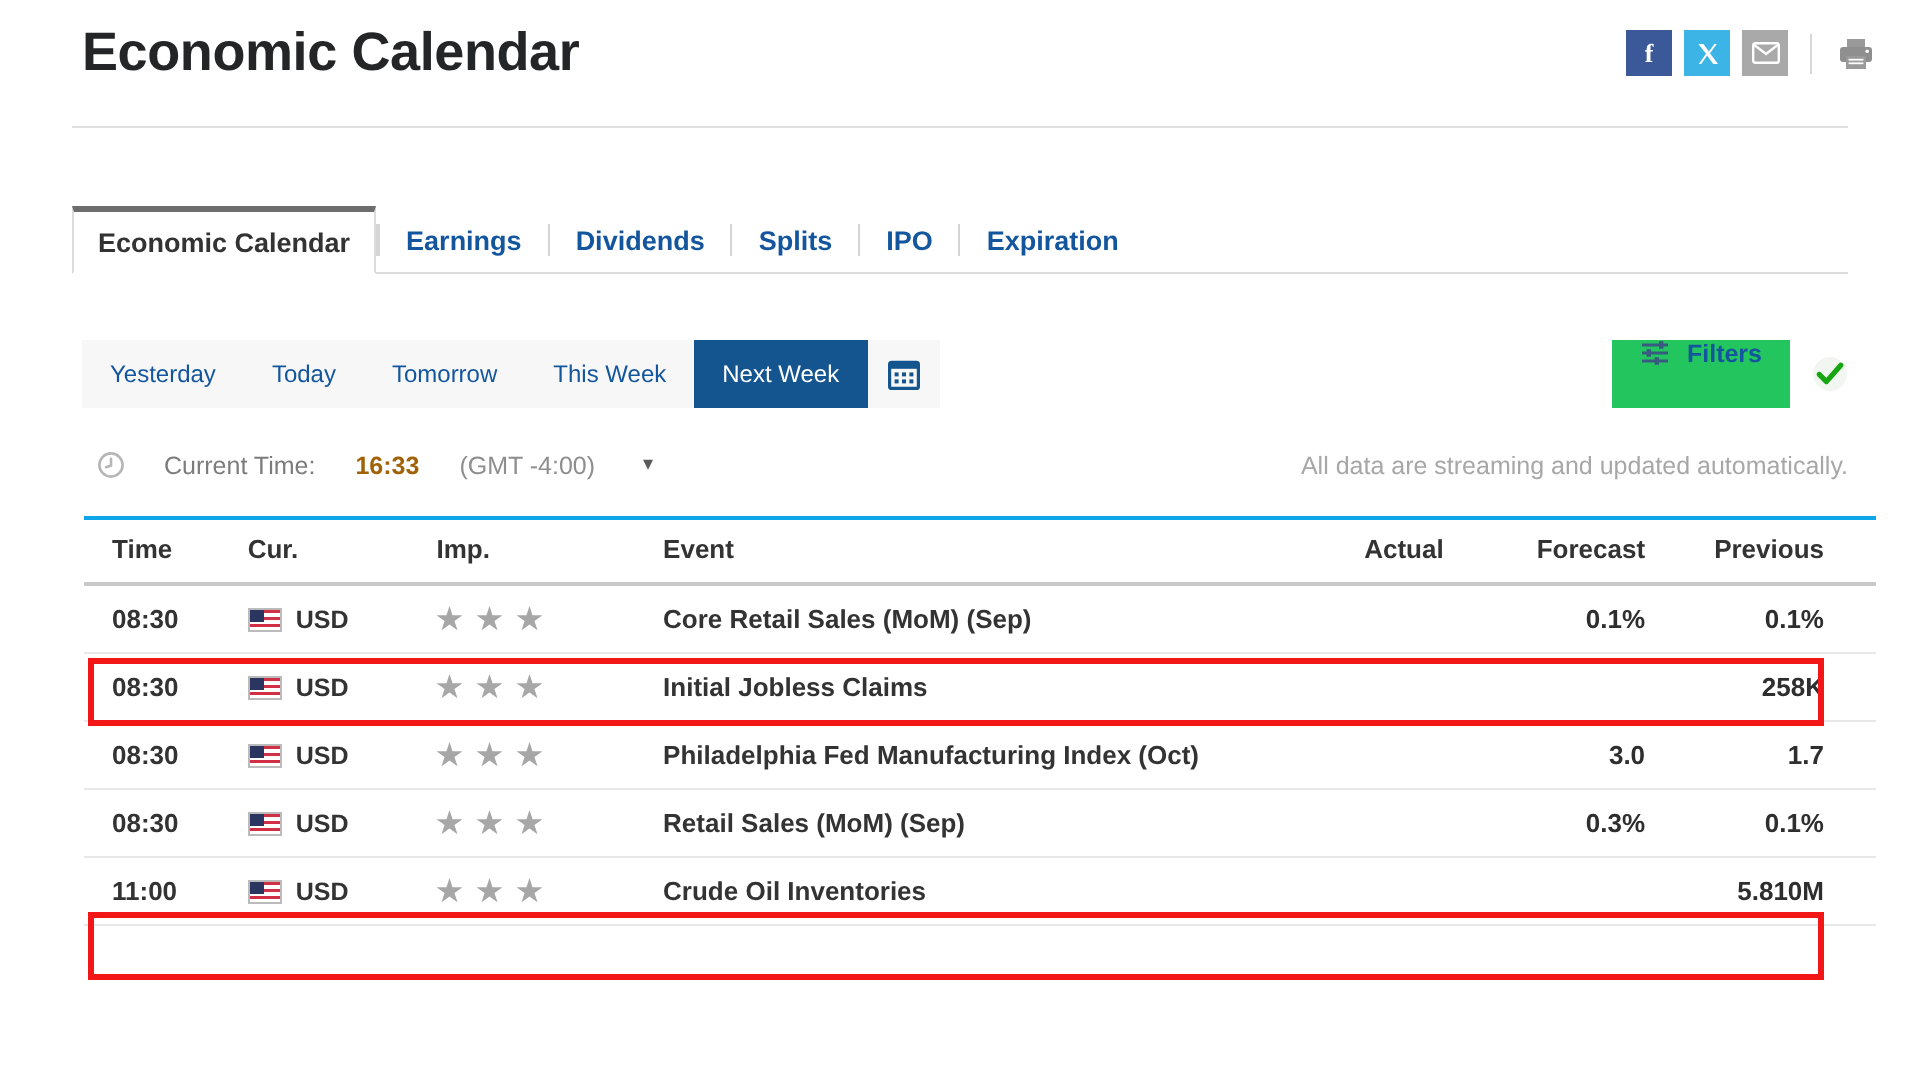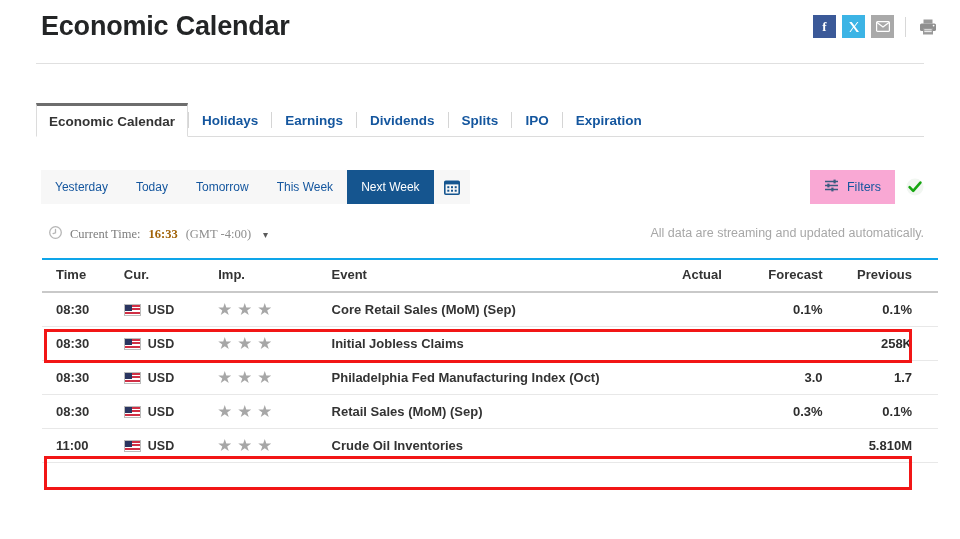--- a/index.html
+++ b/index.html
@@ -136,49 +136,48 @@
     display: flex; align-items: center; justify-content: center;
     width: 36px;
     background: #f7f7f7;
     cursor: pointer;
   }
   .fb-right {
     position: absolute; right: 0; top: 0;
     display: flex; align-items: center; height: 34px;
   }
   .filters-btn {
-    display: flex; align-items: center; gap: 8px;
+    display: flex; align-items: flex-start; gap: 8px;
     height: 34px;
     padding: 0 14px;
-    background: #f9a8d4;
+    background: #22c55e;
     font-size: 12.5px;
-    font-weight: normal;
+    font-weight: bold;
     color: #14569e;
     cursor: pointer;
   }
   .check-ok {
     margin-left: 11px;
     width: 18px; height: 18px;
     display: flex; align-items: center; justify-content: center;
     cursor: pointer;
   }
 
   
   .inforow {
     position: absolute;
     left: 41px; top: 226px;
     width: 883px; height: 22px;
     font-size: 12.5px;
     color: #9a9a9a;
   }
   .curtime {
     position: absolute; left: 8px; top: 0;
-    display: flex; align-items: center; gap: 8px;
+    display: flex; align-items: flex-start; gap: 20px;
     white-space: nowrap;
-    font-family: Liberation Serif, serif;
   }
   .curtime .lbl { color: #7c7c7c; }
   .curtime .val { color: #a16207; font-weight: bold; }
   .curtime .gmt { color: #8e8e8e; }
   .caret-dn {
     margin-left: 4px;
     color: #5a5a5a; font-size: 10px;
     cursor: pointer;
   }
   .stream-note {
@@ -309,21 +308,20 @@
     </div>
 
     <div class="hr-top"></div>
   </div>
 
   <div class="tabs-wrap">
     <div class="tabs-underline"></div>
     <div class="tabs" id="tabs-host">
         <div class="tab active">Economic Calendar</div>
         <div class="tab-div"></div>
-        <div class="tab">Holidays</div>
         <div class="tab-div"></div>
         <div class="tab">Earnings</div>
         <div class="tab-div"></div>
         <div class="tab">Dividends</div>
         <div class="tab-div"></div>
         <div class="tab">Splits</div>
         <div class="tab-div"></div>
         <div class="tab">IPO</div>
         <div class="tab-div"></div>
         <div class="tab">Expiration</div>

